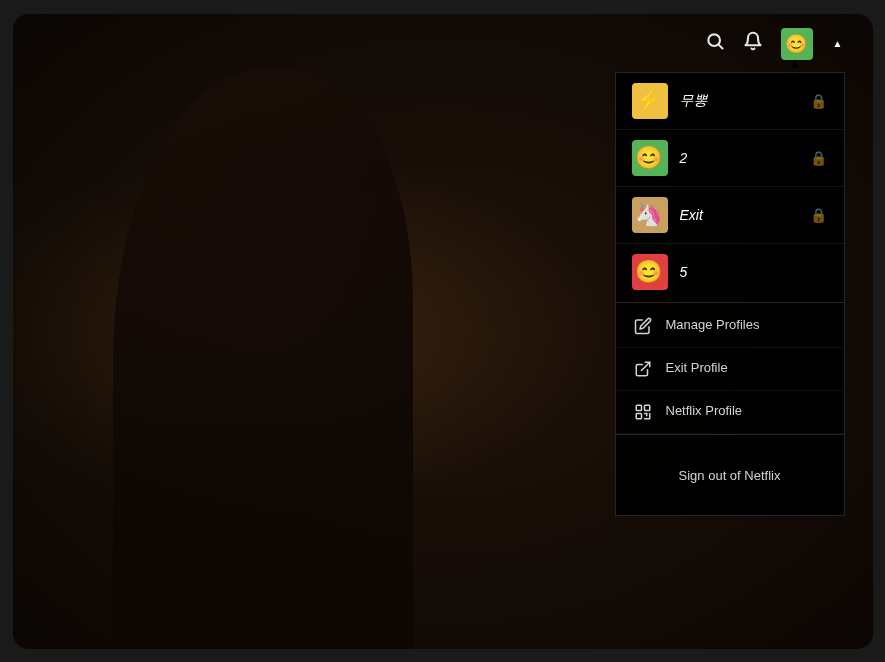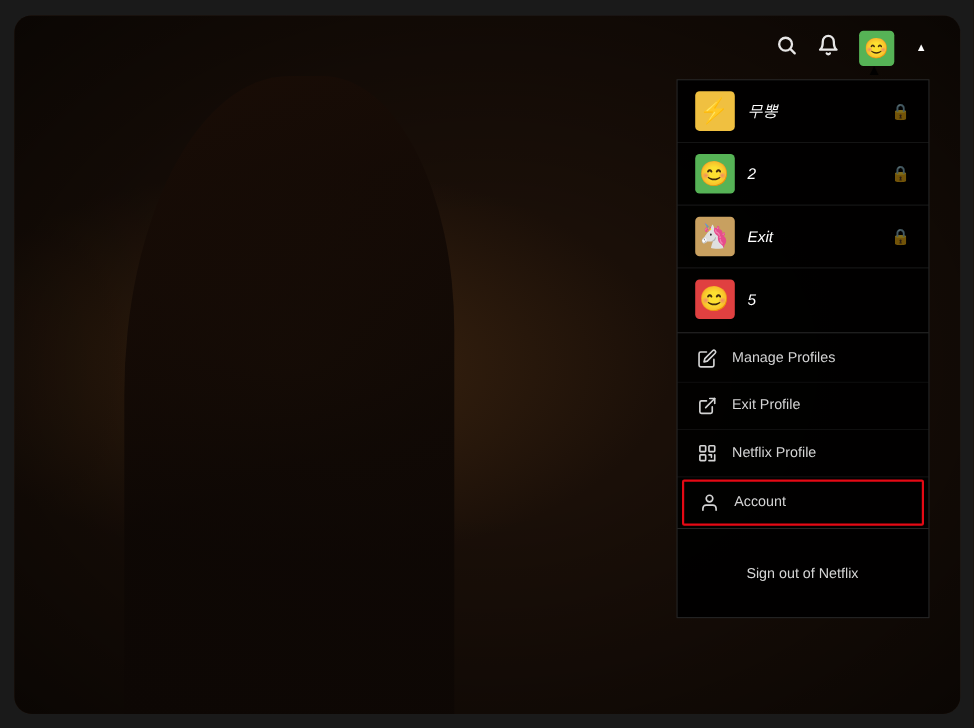--- a/index.html
+++ b/index.html
@@ -319,29 +319,20 @@
           <rect x="3" y="3" width="7" height="7" rx="1"></rect>
           <rect x="14" y="3" width="7" height="7" rx="1"></rect>
           <rect x="3" y="14" width="7" height="7" rx="1"></rect>
           <path d="M14 14h3v3"></path>
           <path d="M21 14v7h-7"></path>
         </svg>
       </span>
       <span>Netflix Profile</span>
     </div>
 
-    <div class="menu-item account-item">
-      <span class="menu-item-icon">
-        <svg width="18" height="18" viewBox="0 0 24 24" fill="none" stroke="#d4d4d4" stroke-width="2" stroke-linecap="round" stroke-linejoin="round">
-          <path d="M20 21v-2a4 4 0 0 0-4-4H8a4 4 0 0 0-4 4v2"></path>
-          <circle cx="12" cy="7" r="4"></circle>
-        </svg>
-      </span>
-      <span>Account</span>
-    </div>
 
 
     <div class="sign-out-section">
       <button class="sign-out-btn">Sign out of Netflix</button>
     </div>
 
   </div>
 </div>
 
 </body></html>

